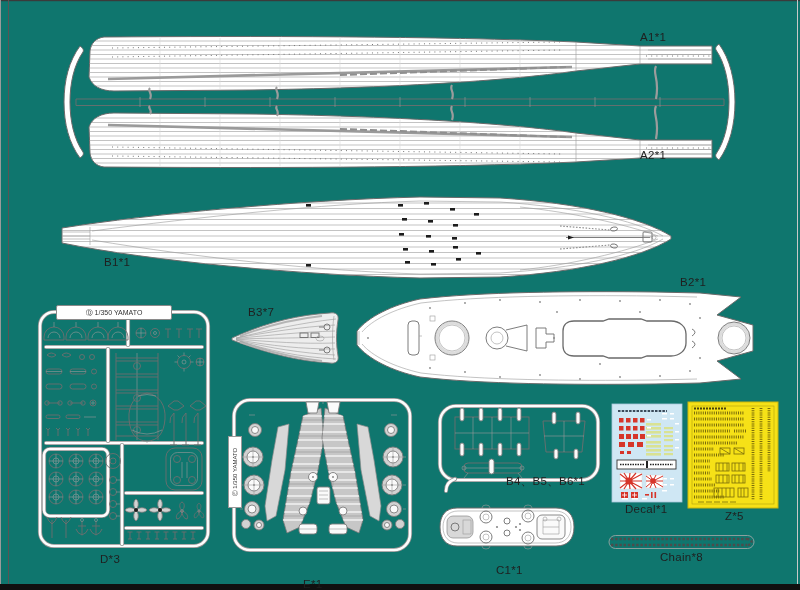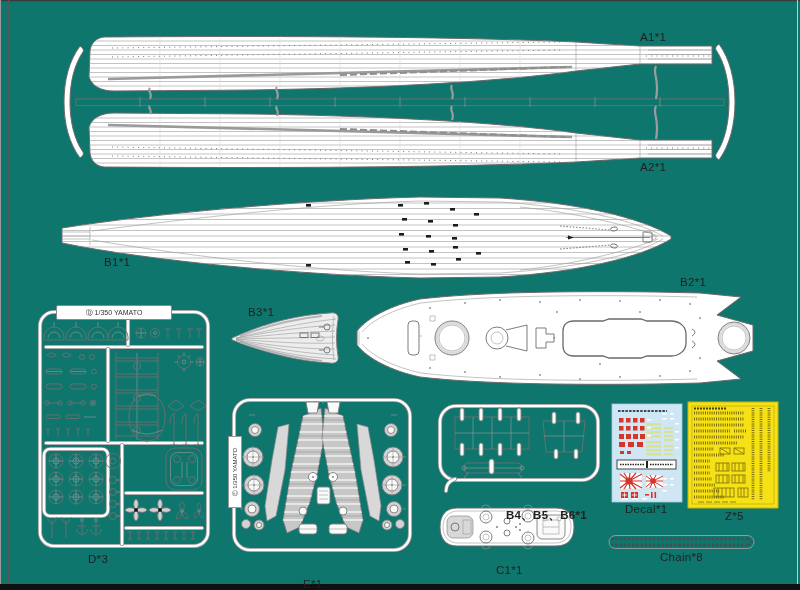--- a/index.html
+++ b/index.html
@@ -588,27 +588,27 @@
 
   <g>
     <rect x="609" y="535.5" width="145" height="13" rx="6.5" fill="none" stroke="#aaa" stroke-width="0.8"></rect>
     <line class="chaindash" x1="611" y1="539" x2="747" y2="539"></line>
     <line class="chaindash" x1="611" y1="545" x2="747" y2="545"></line>
     <path class="chaindash" d="M747,539 a4.5,3 0 0 1 0,6"></path>
   </g>
 </svg>
 
 <span class="lbl" style="left:640px; top:31px;">A1*1</span>
-<span class="lbl" style="left:640px; top:161px;">A2*1</span>
+<span class="lbl" style="left:640px; top:149px;">A2*1</span>
 <span class="lbl" style="left:104px; top:256px;">B1*1</span>
 <span class="lbl" style="left:680px; top:276px;">B2*1</span>
-<span class="lbl" style="left:248px; top:306px;">B3*1</span>
-<span class="lbl" style="left:88px; top:553px;">D*3</span>
+<span class="lbl" style="left:248px; top:306px;">B3*7</span>
+<span class="lbl" style="left:100px; top:553px;">D*3</span>
 <span class="lbl" style="left:303px; top:578px;">E*1</span>
-<span class="lbl" style="left:506px; top:508px;font-weight:bold;">B4、B5、B6*1</span>
+<span class="lbl" style="left:506px; top:474px;">B4、B5、B6*1</span>
 <span class="lbl" style="left:496px; top:564px;">C1*1</span>
 <span class="lbl" style="left:625px; top:503px;">Decal*1</span>
 <span class="lbl" style="left:725px; top:510px;">Z*5</span>
 <span class="lbl" style="left:660px; top:551px;">Chain*8</span>
 
 <span class="tag-d">Ⓓ 1/350 YAMATO</span>
 <span class="tag-e">Ⓔ 1/350 YAMATO</span>
 
 </div>
 

